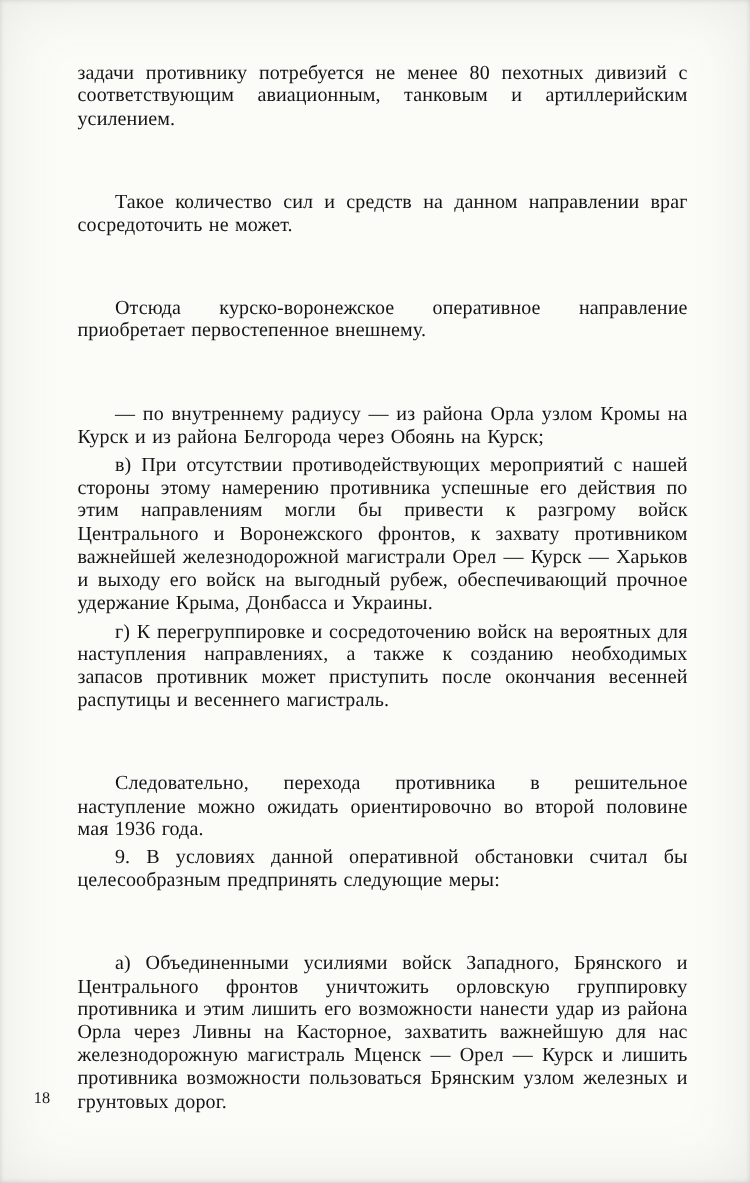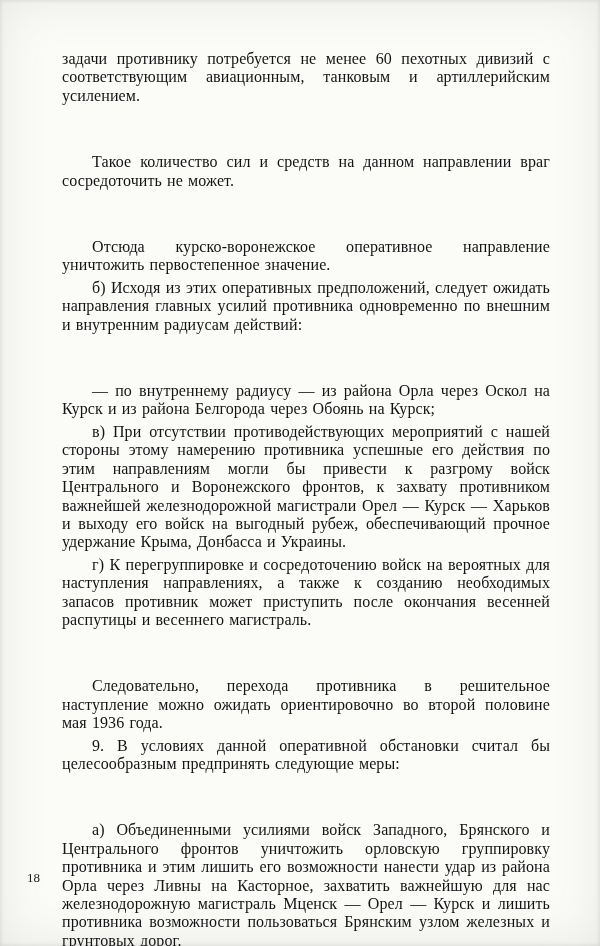--- a/index.html
+++ b/index.html
@@ -48,25 +48,24 @@
     top: 870px;
     font-size: 13px;
     color: #1c1c1f;
   }
 </style>
 </head>
 <body>
 
 <div class="page">
   <div class="text-block" id="paragraphs">
-      <p class="para">задачи противнику потребуется не менее 60 пехотных дивизий с соответствующим авиационным, танковым и артиллерийским усилением.</p>
+      <p class="para">задачи противнику потребуется не менее 80 пехотных дивизий с соответствующим авиационным, танковым и артиллерийским усилением.</p>
       <p class="para indent">Такое количество сил и средств на данном направлении враг сосредоточить не может.</p>
-      <p class="para indent">Отсюда курско-воронежское оперативное направление уничтожить первостепенное значение.</p>
-      <p class="para indent gap-before">б) Исходя из этих оперативных предположений, следует ожидать направления главных усилий противника одновременно по внешним и внутренним радиусам действий:</p>
-      <p class="para indent">— по внутреннему радиусу — из района Орла через Оскол на Курск и из района Белгорода через Обоянь на Курск;</p>
+      <p class="para indent">Отсюда курско-воронежское оперативное направление приобретает первостепенное внешнему.</p>
+      <p class="para indent">— по внутреннему радиусу — из района Орла узлом Кромы на Курск и из района Белгорода через Обоянь на Курск;</p>
       <p class="para indent gap-before">в) При отсутствии противодействующих мероприятий с нашей стороны этому намерению противника успешные его действия по этим направлениям могли бы привести к разгрому войск Центрального и Воронежского фронтов, к захвату противником важнейшей железнодорожной магистрали Орел — Курск — Харьков и выходу его войск на выгодный рубеж, обеспечивающий прочное удержание Крыма, Донбасса и Украины.</p>
       <p class="para indent gap-before">г) К перегруппировке и сосредоточению войск на вероятных для наступления направлениях, а также к созданию необходимых запасов противник может приступить после окончания весенней распутицы и весеннего магистраль.</p>
       <p class="para indent">Следовательно, перехода противника в решительное наступление можно ожидать ориентировочно во второй половине мая 1936 года.</p>
       <p class="para indent gap-before">9. В условиях данной оперативной обстановки считал бы целесообразным предпринять следующие меры:</p>
       <p class="para indent">а) Объединенными усилиями войск Западного, Брянского и Центрального фронтов уничтожить орловскую группировку противника и этим лишить его возможности нанести удар из района Орла через Ливны на Касторное, захватить важнейшую для нас железнодорожную магистраль Мценск — Орел — Курск и лишить противника возможности пользоваться Брянским узлом железных и грунтовых дорог.</p>
     </div>
   <div class="page-number">18</div>
 </div>
 
 </body></html>

